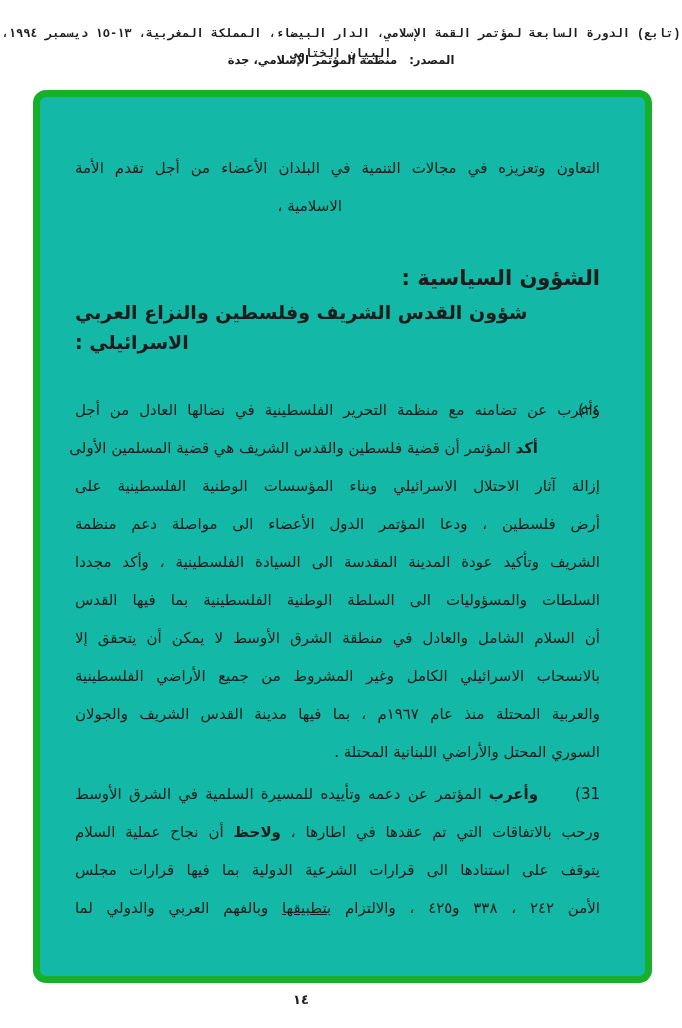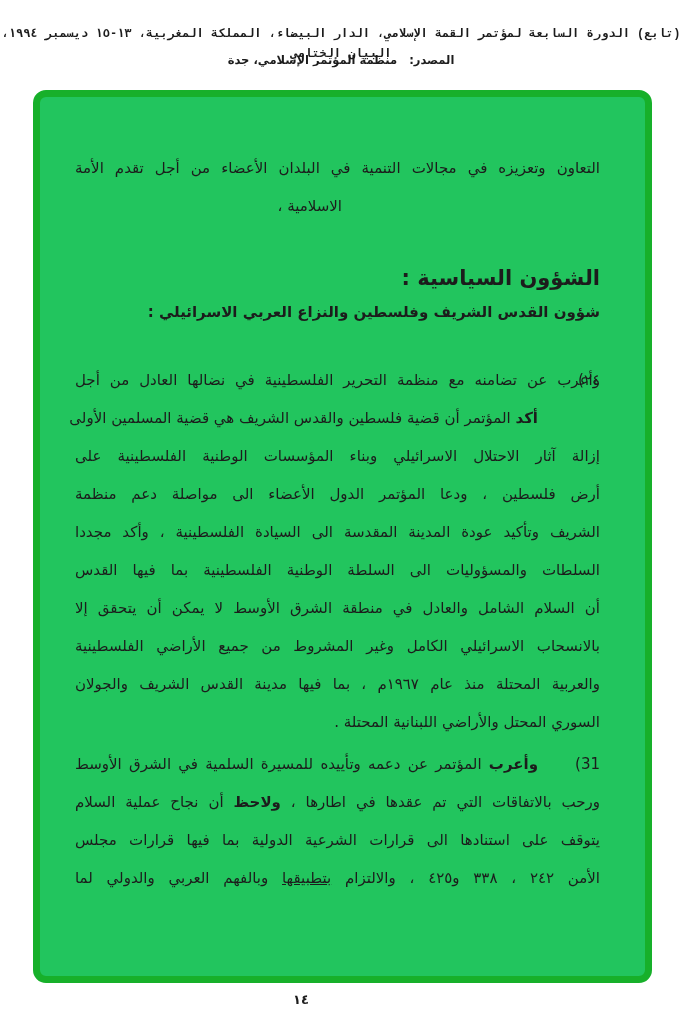--- a/index.html
+++ b/index.html
@@ -7,41 +7,41 @@
     width:682px;height:1028px;position:relative;background:#ffffff;
     font-family:"DejaVu Sans",sans-serif;color:#1c1c1c;overflow:hidden;
   }
   
   .hdr{position:absolute;left:0;width:682px;text-align:center;direction:rtl;font-weight:bold;}
   .hdr1{top:24px;font-size:12px;line-height:20px;font-family:Liberation Mono, monospace;}
   .hdr2{top:51px;font-size:11.5px;line-height:18px;}
   
   .frame{
     position:absolute;left:33px;top:90px;width:619px;height:893px;
-    border:7px solid #17b02a;border-radius:13px;box-sizing:border-box;background:#22c55e;
+    border:7px solid #17b02a;border-radius:13px;box-sizing:border-box;background:#14b8a6;
   }
   .frame-content{
     position:absolute;top:0;right:0;left:0;
     padding:52px 45px 0 35px;direction:rtl;
   }
   
   .tline{
     font-size:15px;line-height:38px;white-space:nowrap;
     text-align:justify;text-align-last:justify;
   }
   .tline.align-right{text-align:right;text-align-last:right;}
   .intro-line2{padding-left:0;padding-right:258px;}
   
   .sec-heading{
     margin-top:36px;text-align:right;font-weight:bold;
     font-size:21px;line-height:34px;letter-spacing:.5px;
   }
   .sec-subheading{
-    margin-top:2px;text-align:right;font-weight:bold;
-    font-size:15px;line-height:30px;
+    margin-top:2px;text-align:left;font-weight:bold;
+    font-size:19px;line-height:30px;
   }
   
   .item{position:relative;}
   .item-24{margin-top:34px;}
   .item-25{margin-top:4px;}
   .item-number{
     position:absolute;right:0;top:0;line-height:38px;font-size:15px;
   }
   .first-line{padding-right:62px;}
   .lead-word{font-weight:bold;}

